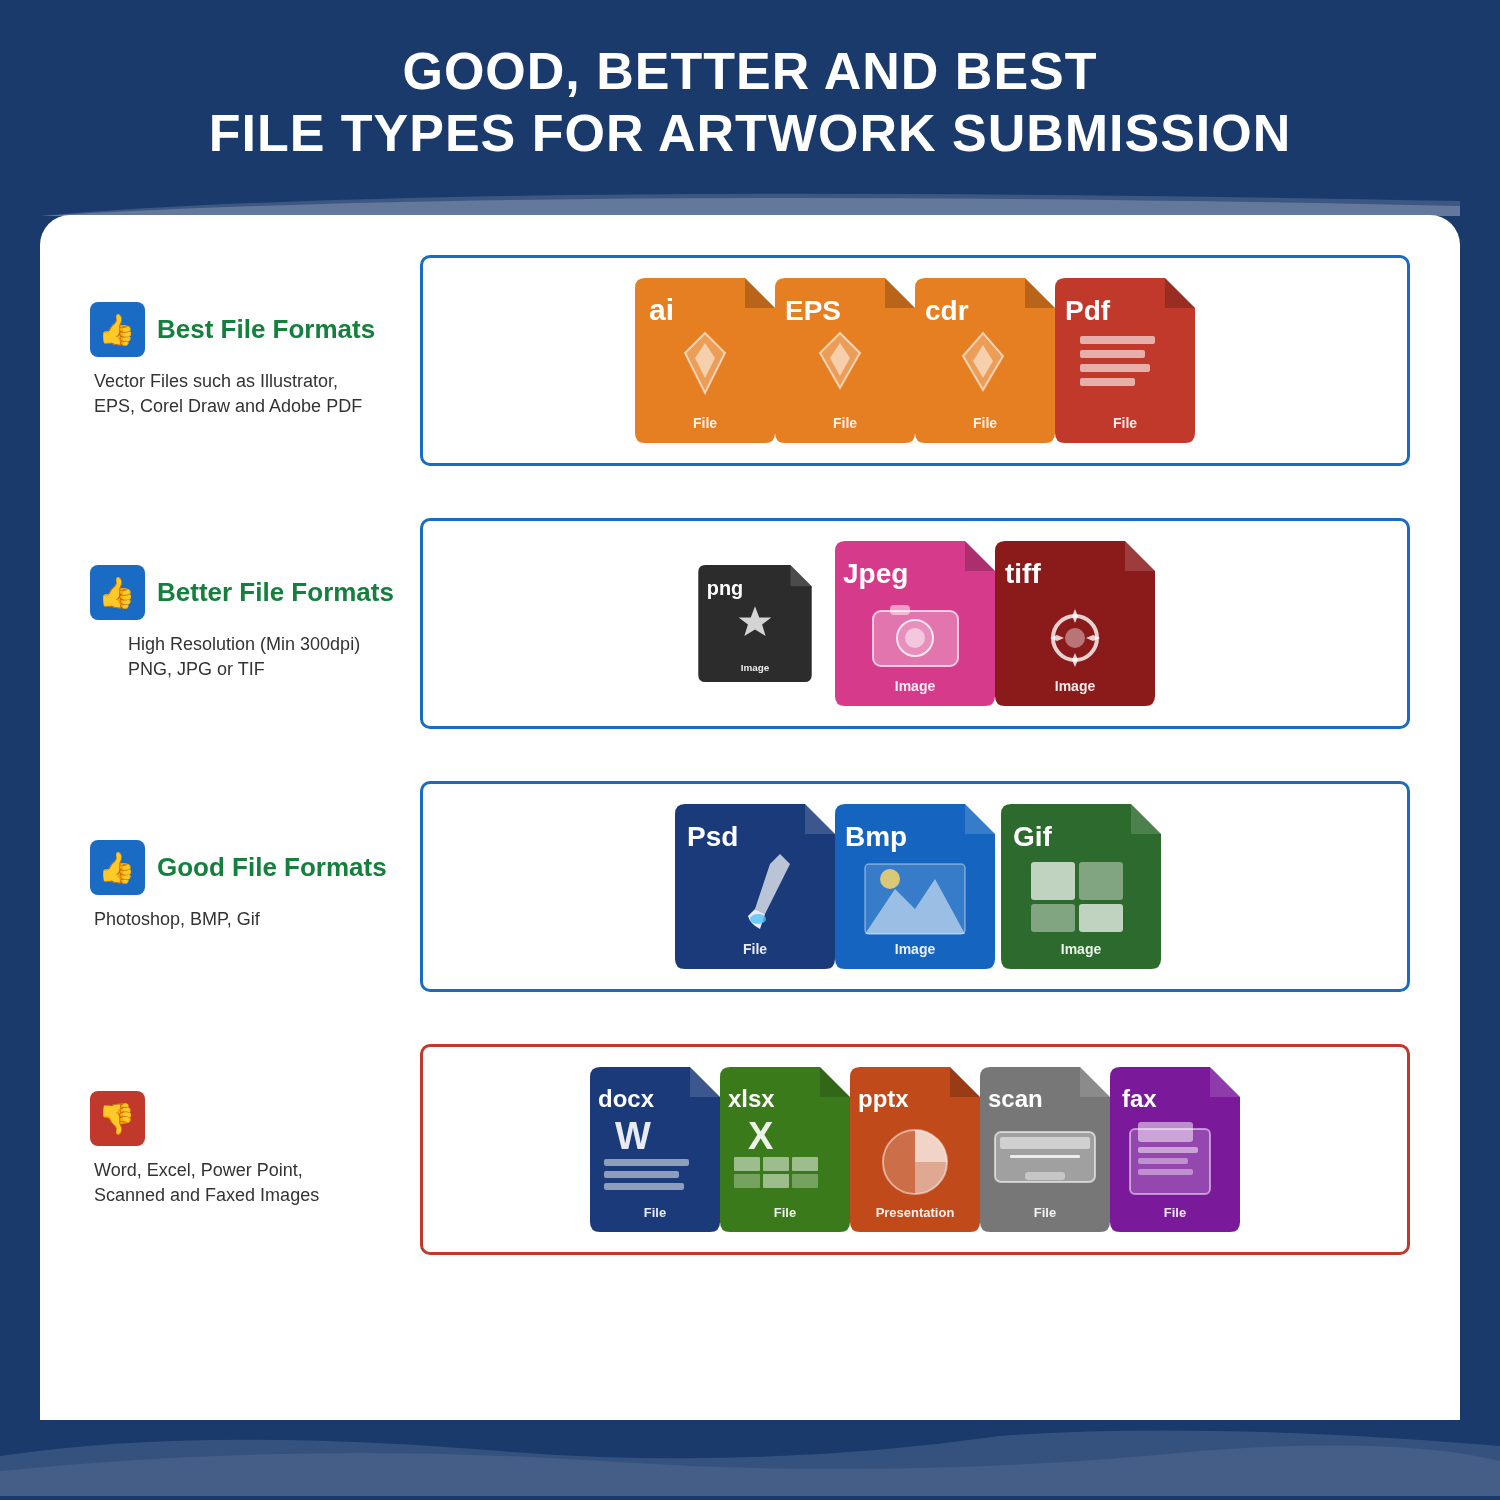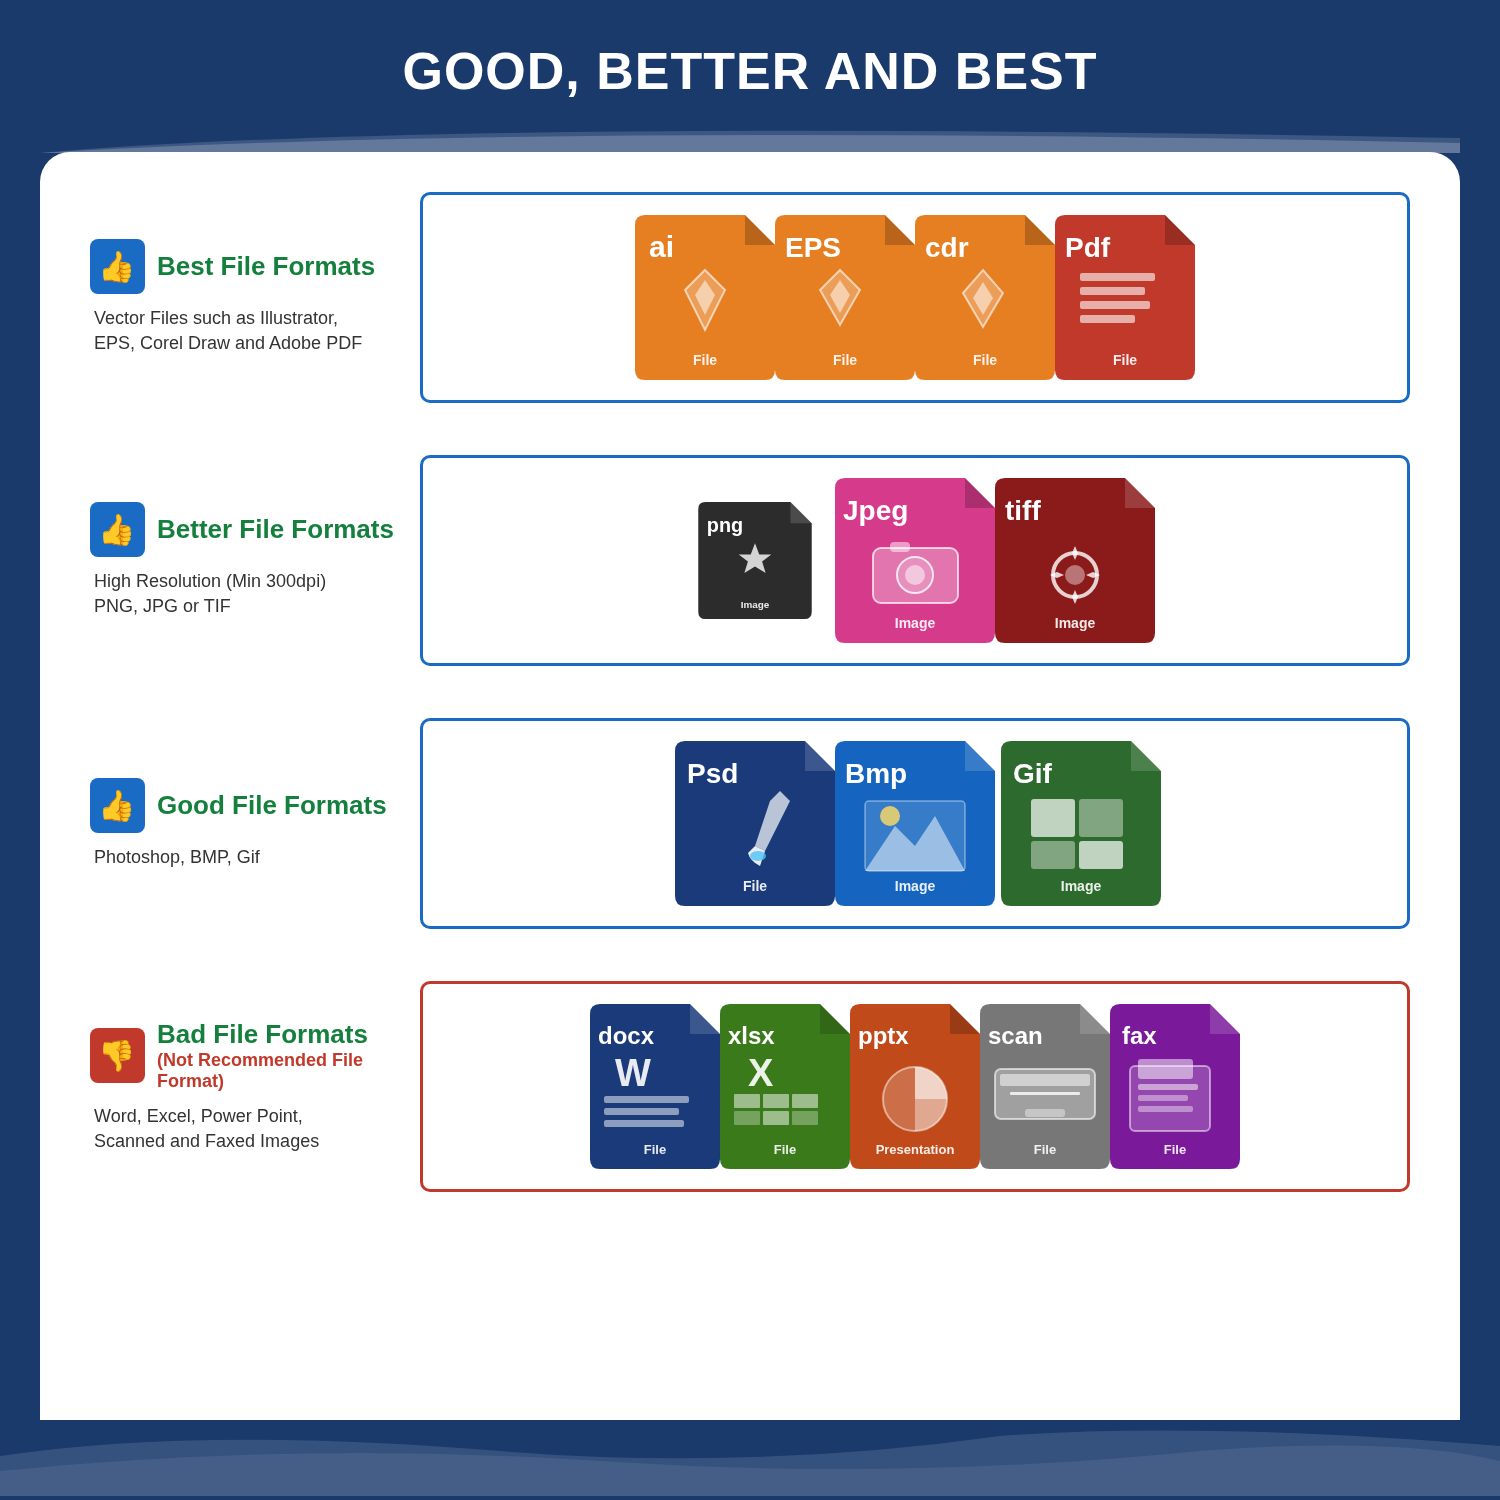--- a/index.html
+++ b/index.html
@@ -133,20 +133,21 @@
     }
   </style>
 </head>
 <body>
 
 <div class="main-container">
 
   <div class="header">
     <div class="header-title">
       <div>GOOD, BETTER AND BEST</div>
+      <div>FILE TYPES FOR ARTWORK SUBMISSION</div>
     </div>
   </div>
 
   <div class="content-area">
 
     <svg width="1420" height="35" style="position:absolute;top:-34px;left:0;" viewBox="0 0 1420 35">
       <path d="M0,35 Q400,0 1420,20 L1420,35 Z" fill="white" opacity="0.15"></path>
       <path d="M0,35 Q500,5 1420,25 L1420,35 Z" fill="white" opacity="0.2"></path>
     </svg>
 
@@ -213,21 +214,21 @@
           </div>
         </div>
       </div>
 
       <div class="section-row">
         <div class="label-area">
           <div class="label-header">
             <div class="thumbs-icon">👍</div>
             <div class="label-title">Better File Formats</div>
           </div>
-          <div class="label-desc" style="white-space:pre-line;">High Resolution (Min 300dpi)
+          <div class="label-desc" style="white-space:pre-line;margin-left:34px;">High Resolution (Min 300dpi)
 PNG, JPG or TIF</div>
         </div>
 
         <div class="files-box">
 
           <div style="display:flex;flex-direction:column;width:160px;height:117px;position:relative;">
             <svg width="160" height="165" viewBox="0 0 160 165">
               <path d="M10,0 L130,0 L160,30 L160,155 Q160,165 150,165 L10,165 Q0,165 0,155 L0,10 Q0,0 10,0Z" fill="#2c2c2c"></path>
               <path d="M130,0 L160,30 L130,30Z" fill="rgba(255,255,255,0.15)"></path>
               <text x="12" y="42" font-size="28" font-weight="900" fill="white" font-family="Arial">png</text>
@@ -316,24 +317,20 @@
               <text x="80" y="150" font-size="14" font-weight="600" fill="white" text-anchor="middle" font-family="Arial" opacity="0.9">Image</text>
             </svg>
           </div>
         </div>
       </div>
 
       <div class="section-row">
         <div class="label-area">
           <div class="label-header">
             <div class="thumbs-icon thumbs-down-icon">👎</div>
-            <div style="display:flex;flex-direction:column;">
-              <div class="label-title">Bad File Formats</div>
-              <div class="label-subtitle-red">(Not Recommended File Format)</div>
-            </div>
           </div>
           <div class="label-desc" style="white-space:pre-line;">Word, Excel, Power Point,
 Scanned and Faxed Images</div>
         </div>
 
         <div class="files-box files-box-red">
 
           <div style="display:flex;flex-direction:column;align-items:flex-end;width:130px;height:165px;position:relative;">
             <svg width="130" height="165" viewBox="0 0 130 165">
               <path d="M10,0 L100,0 L130,30 L130,155 Q130,165 120,165 L10,165 Q0,165 0,155 L0,10 Q0,0 10,0Z" fill="#1a3a7a"></path>

